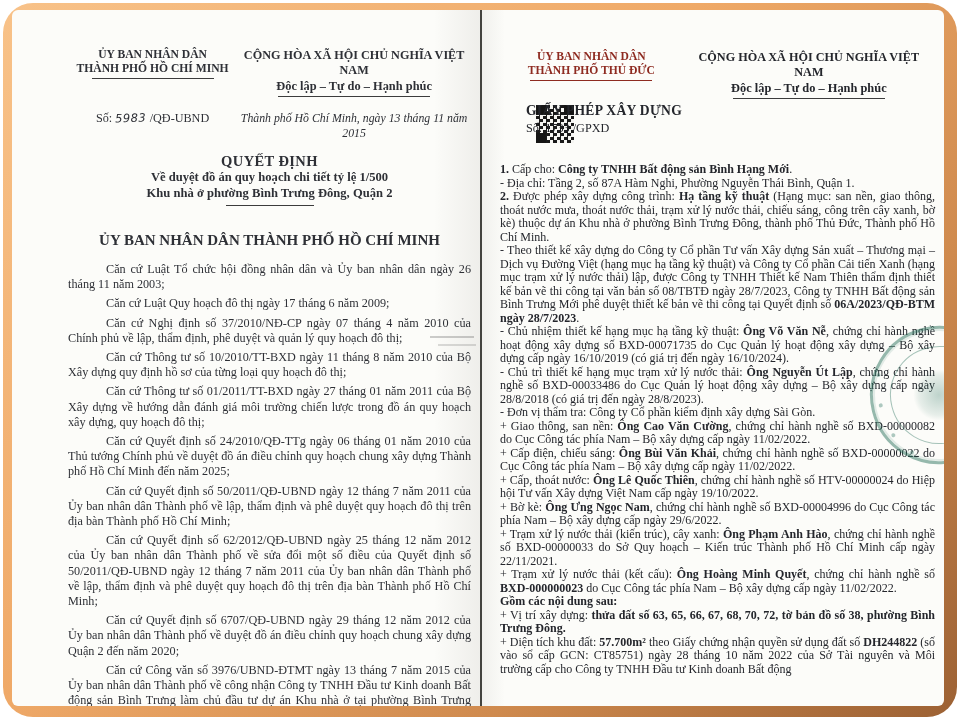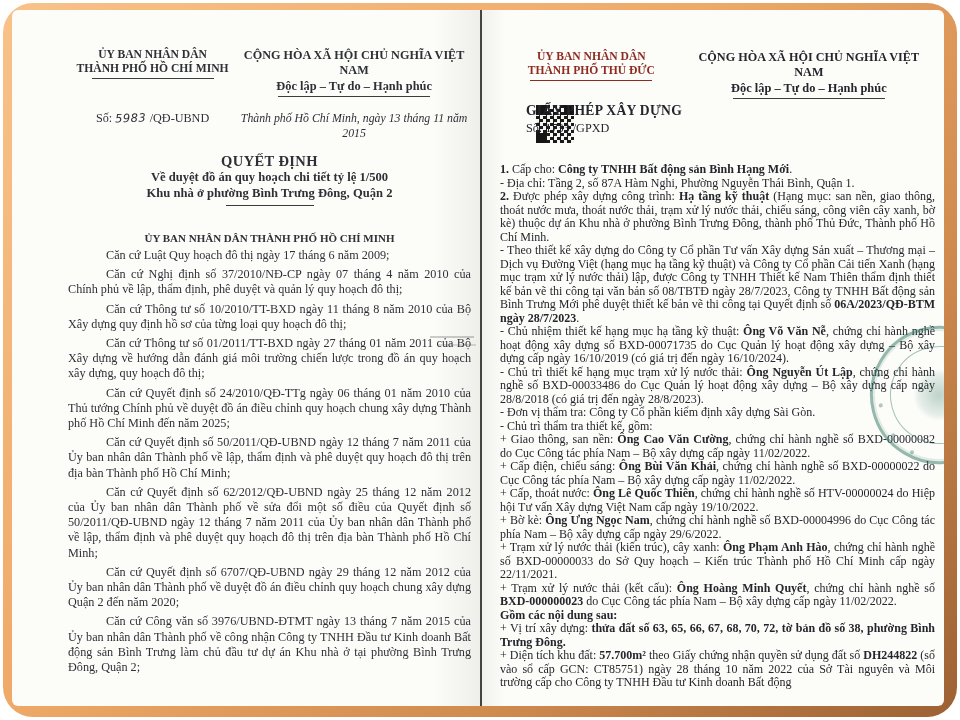--- a/index.html
+++ b/index.html
@@ -48,21 +48,21 @@
   .num-row{display:flex;margin-top:14px;}
   .num-col{width:42%;text-align:center;font-size:12.2px;}
   .date-col{width:58%;text-align:center;}
   .italic{font-style:italic;font-size:11.8px;}
   .hand{font-family:"DejaVu Sans",sans-serif;font-style:italic;font-size:11.5px;letter-spacing:.5px;display:inline-block;transform:rotate(-2deg);}
 
   
   .title-block{text-align:center;margin-top:12px;}
   .doc-title{font-weight:bold;font-size:14.5px;letter-spacing:.4px;}
   .doc-sub{font-weight:bold;font-size:12.6px;line-height:15.5px;}
-  .issuer{text-align:center;font-weight:bold;font-size:11px;margin-top:26px;}
+  .issuer{text-align:center;font-weight:bold;font-size:15px;margin-top:26px;}
   .para{
     margin:4px 0 0 0;font-size:12.2px;line-height:15.2px;
     text-align:justify;text-indent:38px;
   }
   .body-start{margin-top:13px;}
 
   
   .r-date{margin-top:9px;}
   .mid{position:relative;height:52px;margin-top:4px;}
   .qr{
@@ -134,20 +134,21 @@
         </div>
         <div class="date-col italic">Thành phố Hồ Chí Minh, ngày 13 tháng 11 năm 2015</div>
       </div>
       <div class="title-block">
         <div class="doc-title">QUYẾT ĐỊNH</div>
         <div class="doc-sub">Về duyệt đồ án quy hoạch chi tiết tỷ lệ 1/500</div>
         <div class="doc-sub">Khu nhà ở phường Bình Trưng Đông, Quận 2</div>
         <div class="rule w88"></div>
       </div>
       <div class="issuer">ỦY BAN NHÂN DÂN THÀNH PHỐ HỒ CHÍ MINH</div>
+      <p class="para body-start">Căn cứ Luật Tổ chức hội đồng nhân dân và Ủy ban nhân dân ngày 26 tháng 11 năm 2003;</p>
       <p class="para">Căn cứ Luật Quy hoạch đô thị ngày 17 tháng 6 năm 2009;</p>
       <p class="para">Căn cứ Nghị định số 37/2010/NĐ-CP ngày 07 tháng 4 năm 2010 của Chính phủ về lập, thẩm định, phê duyệt và quản lý quy hoạch đô thị;</p>
       <p class="para">Căn cứ Thông tư số 10/2010/TT-BXD ngày 11 tháng 8 năm 2010 của Bộ Xây dựng quy định hồ sơ của từng loại quy hoạch đô thị;</p>
       <p class="para">Căn cứ Thông tư số 01/2011/TT-BXD ngày 27 tháng 01 năm 2011 của Bộ Xây dựng về hướng dẫn đánh giá môi trường chiến lược trong đồ án quy hoạch xây dựng, quy hoạch đô thị;</p>
       <p class="para">Căn cứ Quyết định số 24/2010/QĐ-TTg ngày 06 tháng 01 năm 2010 của Thủ tướng Chính phủ về duyệt đồ án điều chỉnh quy hoạch chung xây dựng Thành phố Hồ Chí Minh đến năm 2025;</p>
       <p class="para">Căn cứ Quyết định số 50/2011/QĐ-UBND ngày 12 tháng 7 năm 2011 của Ủy ban nhân dân Thành phố về lập, thẩm định và phê duyệt quy hoạch đô thị trên địa bàn Thành phố Hồ Chí Minh;</p>
       <p class="para">Căn cứ Quyết định số 62/2012/QĐ-UBND ngày 25 tháng 12 năm 2012 của Ủy ban nhân dân Thành phố về sửa đổi một số điều của Quyết định số 50/2011/QĐ-UBND ngày 12 tháng 7 năm 2011 của Ủy ban nhân dân Thành phố về lập, thẩm định và phê duyệt quy hoạch đô thị trên địa bàn Thành phố Hồ Chí Minh;</p>
       <p class="para">Căn cứ Quyết định số 6707/QĐ-UBND ngày 29 tháng 12 năm 2012 của Ủy ban nhân dân Thành phố về duyệt đồ án điều chỉnh quy hoạch chung xây dựng Quận 2 đến năm 2020;</p>
       <p class="para">Căn cứ Công văn số 3976/UBND-ĐTMT ngày 13 tháng 7 năm 2015 của Ủy ban nhân dân Thành phố về công nhận Công ty TNHH Đầu tư Kinh doanh Bất động sản Bình Trưng làm chủ đầu tư dự án Khu nhà ở tại phường Bình Trưng Đông, Quận 2;</p>
 
@@ -171,26 +172,25 @@
       <div class="mid">
         <div class="qr"></div>
         <div class="rtitle-wrap">
           <div class="rtitle">GIẤY PHÉP XÂY DỰNG</div>
           <div class="rnum">Số: 1733   /GPXD</div>
         </div>
       </div>
       <div class="rbody">
         <p class="rpara"><span style="font-weight: bold;">1.</span><span> Cấp cho: </span><span style="font-weight: bold;">Công ty TNHH Bất động sản Bình Hạng Mới</span><span>.</span></p>
         <p class="rpara"><span>- Địa chỉ: Tầng 2, số 87A Hàm Nghi, Phường Nguyễn Thái Bình, Quận 1.</span></p>
-        <p class="rpara"><span style="font-weight: bold;">2.</span><span> Được phép xây dựng công trình: </span><span style="font-weight: bold;">Hạ tầng kỹ thuật</span><span> (Hạng mục: san nền, giao thông, thoát nước mưa, thoát nước thải, trạm xử lý nước thải, chiếu sáng, công viên cây xanh, bờ kè) thuộc dự án Khu nhà ở phường Bình Trưng Đông, thành phố Thủ Đức, Thành phố Hồ Chí Minh.</span></p>
+        <p class="rpara"><span style="font-weight: bold;">2.</span><span> Được phép xây dựng công trình: </span><span style="font-weight: bold;">Hạ tầng kỹ thuật</span><span> (Hạng mục: san nền, giao thông, thoát nước mưa, thoát nước thải, trạm xử lý nước thải, chiếu sáng, công trên cây xanh, bờ kè) thuộc dự án Khu nhà ở phường Bình Trưng Đông, thành phố Thủ Đức, Thành phố Hồ Chí Minh.</span></p>
         <p class="rpara"><span>- Theo thiết kế xây dựng do Công ty Cổ phần Tư vấn Xây dựng Sản xuất – Thương mại – Dịch vụ Đường Việt (hạng mục hạ tầng kỹ thuật) và Công ty Cổ phần Cải tiến Xanh (hạng mục trạm xử lý nước thải) lập, được Công ty TNHH Thiết kế Nam Thiên thẩm định thiết kế bản vẽ thi công tại văn bản số 08/TBTĐ ngày 28/7/2023, Công ty TNHH Bất động sản Bình Trưng Mới phê duyệt thiết kế bản vẽ thi công tại Quyết định số </span><span style="font-weight: bold;">06A/2023/QĐ-BTM ngày 28/7/2023</span><span>.</span></p>
         <p class="rpara"><span>- Chủ nhiệm thiết kế hạng mục hạ tầng kỹ thuật: </span><span style="font-weight: bold;">Ông Võ Văn Nễ</span><span>, chứng chỉ hành nghề hoạt động xây dựng số BXD-00071735 do Cục Quản lý hoạt động xây dựng – Bộ xây dựng cấp ngày 16/10/2019 (có giá trị đến ngày 16/10/2024).</span></p>
         <p class="rpara"><span>- Chủ trì thiết kế hạng mục trạm xử lý nước thải: </span><span style="font-weight: bold;">Ông Nguyễn Út Lập</span><span>, chứng chỉ hành nghề số BXD-00033486 do Cục Quản lý hoạt động xây dựng – Bộ xây dựng cấp ngày 28/8/2018 (có giá trị đến ngày 28/8/2023).</span></p>
         <p class="rpara"><span>- Đơn vị thẩm tra: Công ty Cổ phần kiểm định xây dựng Sài Gòn.</span></p>
-        <p class="rpara"><span>- Chủ trì thẩm tra thiết kế, gồm:</span></p>
         <p class="rpara"><span>+ Giao thông, san nền: </span><span style="font-weight: bold;">Ông Cao Văn Cường</span><span>, chứng chỉ hành nghề số BXD-00000082 do Cục Công tác phía Nam – Bộ xây dựng cấp ngày 11/02/2022.</span></p>
         <p class="rpara"><span>+ Cấp điện, chiếu sáng: </span><span style="font-weight: bold;">Ông Bùi Văn Khải</span><span>, chứng chỉ hành nghề số BXD-00000022 do Cục Công tác phía Nam – Bộ xây dựng cấp ngày 11/02/2022.</span></p>
         <p class="rpara"><span>+ Cấp, thoát nước: </span><span style="font-weight: bold;">Ông Lê Quốc Thiên</span><span>, chứng chỉ hành nghề số HTV-00000024 do Hiệp hội Tư vấn Xây dựng Việt Nam cấp ngày 19/10/2022.</span></p>
         <p class="rpara"><span>+ Bờ kè: </span><span style="font-weight: bold;">Ông Ưng Ngọc Nam</span><span>, chứng chỉ hành nghề số BXD-00004996 do Cục Công tác phía Nam – Bộ xây dựng cấp ngày 29/6/2022.</span></p>
         <p class="rpara"><span>+ Trạm xử lý nước thải (kiến trúc), cây xanh: </span><span style="font-weight: bold;">Ông Phạm Anh Hào</span><span>, chứng chỉ hành nghề số BXD-00000033 do Sở Quy hoạch – Kiến trúc Thành phố Hồ Chí Minh cấp ngày 22/11/2021.</span></p>
         <p class="rpara"><span>+ Trạm xử lý nước thải (kết cấu): </span><span style="font-weight: bold;">Ông Hoàng Minh Quyết</span><span>, chứng chỉ hành nghề số </span><span style="font-weight: bold;">BXD-000000023</span><span> do Cục Công tác phía Nam – Bộ xây dựng cấp ngày 11/02/2022.</span></p>
         <p class="rpara"><span style="font-weight: bold;">Gồm các nội dung sau:</span></p>
         <p class="rpara"><span>+ Vị trí xây dựng: </span><span style="font-weight: bold;">thửa đất số 63, 65, 66, 67, 68, 70, 72, tờ bản đồ số 38, phường Bình Trưng Đông.</span></p>
         <p class="rpara"><span>+ Diện tích khu đất: </span><span style="font-weight: bold; margin-top: 20px;">57.700m²</span><span> theo Giấy chứng nhận quyền sử dụng đất số </span><span style="font-weight: bold;">DH244822</span><span> (số vào sổ cấp GCN: CT85751) ngày 28 tháng 10 năm 2022 của Sở Tài nguyên và Môi trường cấp cho Công ty TNHH Đầu tư Kinh doanh Bất động</span></p>
       </div>

